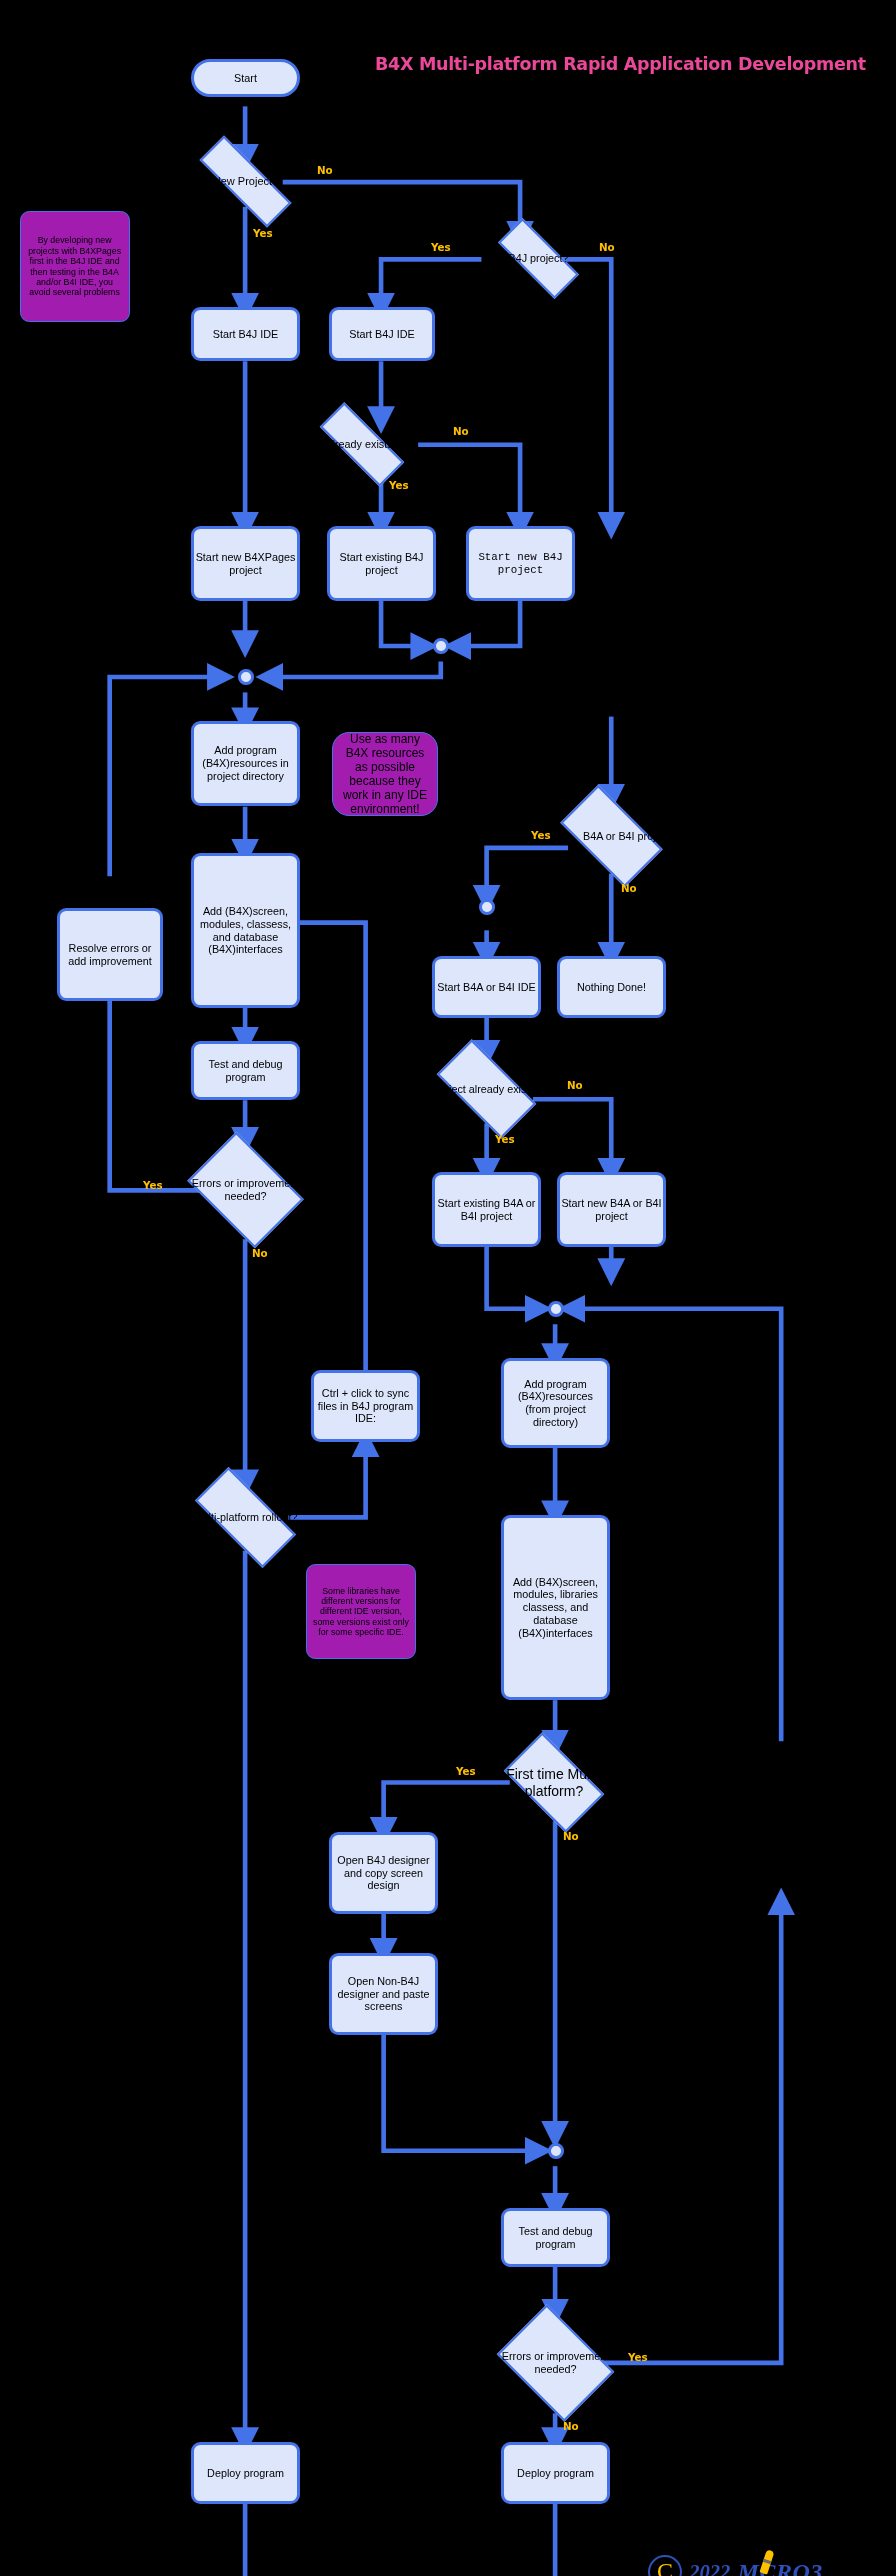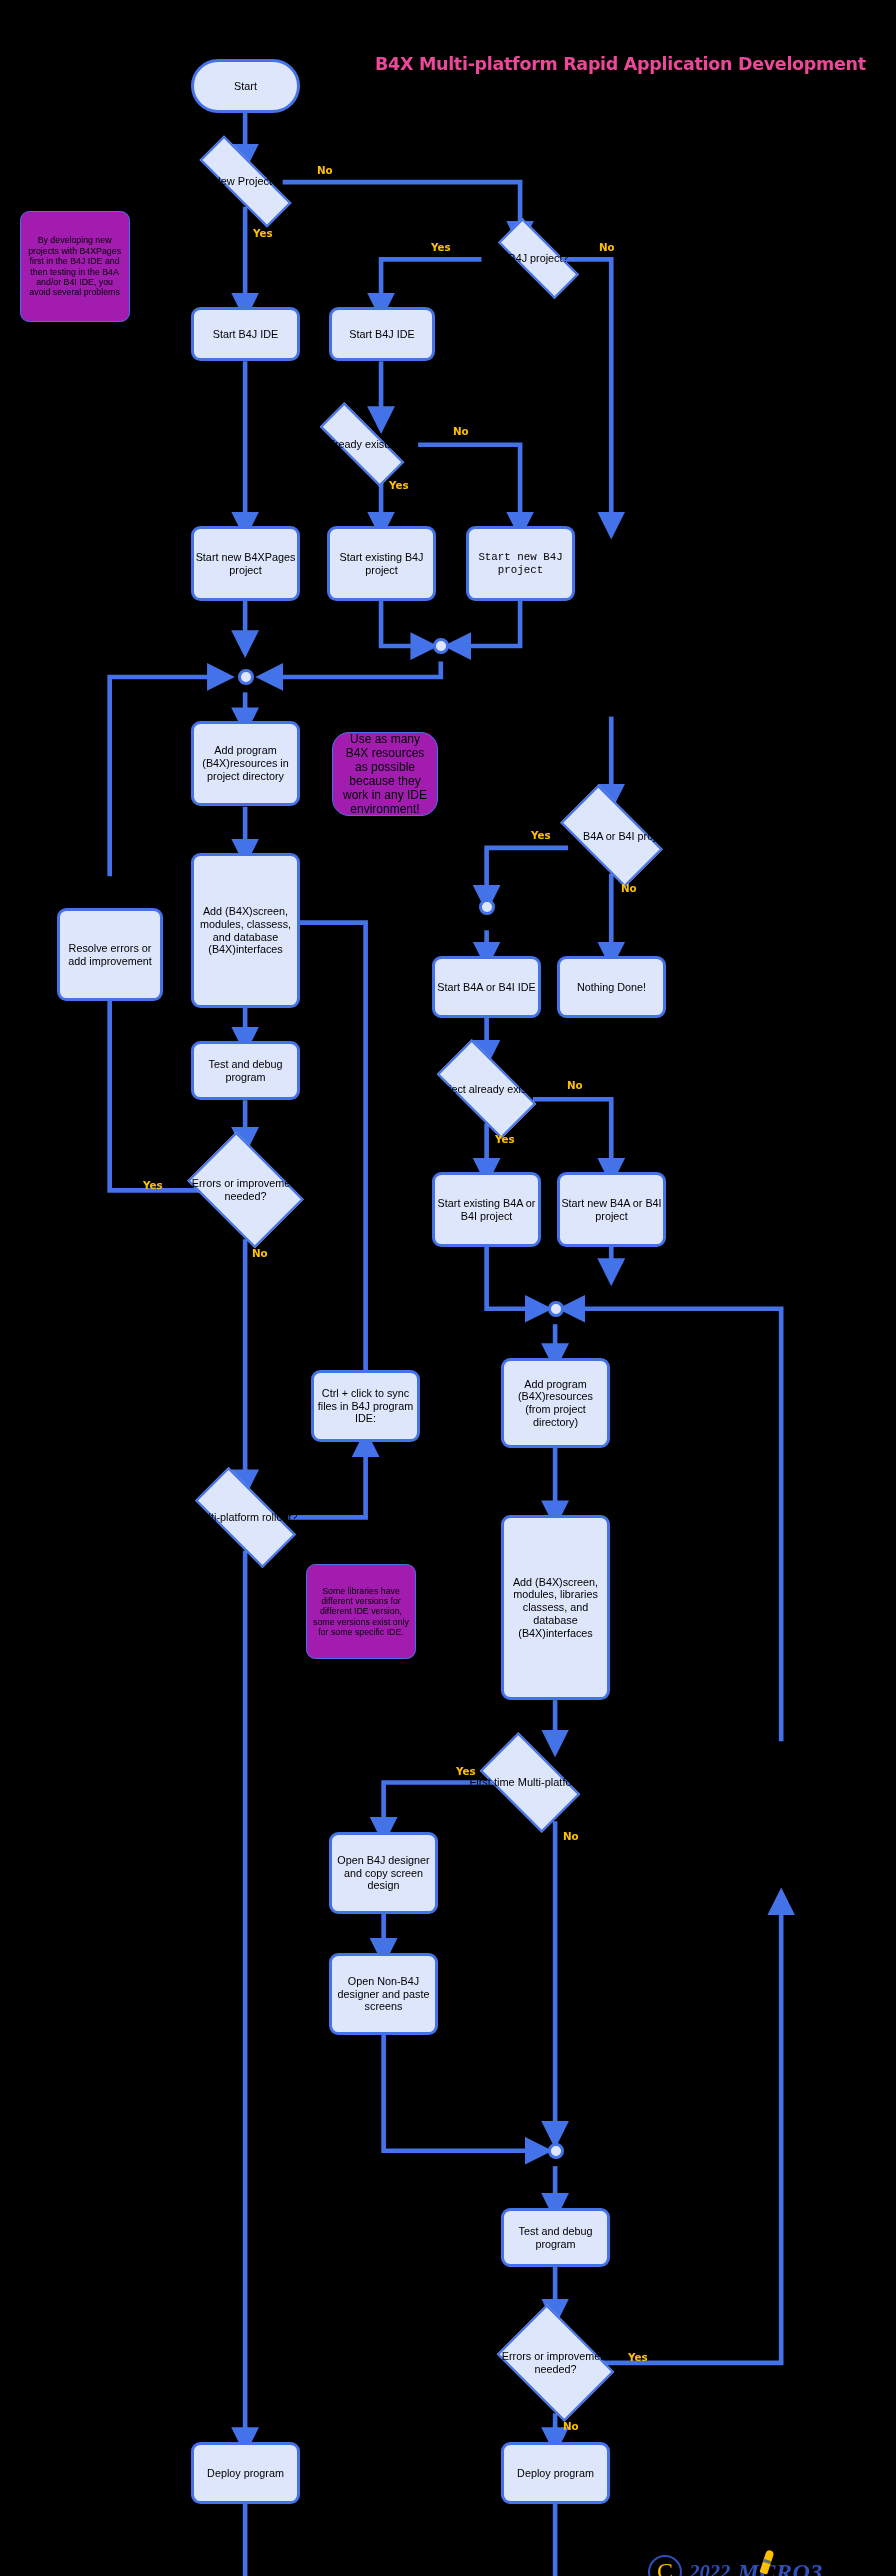--- a/index.html
+++ b/index.html
@@ -142,21 +142,21 @@
       <path d="M1078,4685 L1078,4740"></path>
 
       <path d="M476,4860 L476,5105 L735,5105"></path>
 
       <path d="M1078,4860 L1078,5105 L855,5105"></path>
     </g>
   </svg>
 
   <div class="title" style="left:375px;top:54px;">B4X Multi-platform Rapid Application Development</div>
 
-  <div class="node term" style="left:191px;top:59px;width:109px;height:54px;font-size:10.8px;">Start</div>
+  <div class="node term" style="left:191px;top:59px;width:109px;height:38px;font-size:10.8px;">Start</div>
 
   <div class="dec" style="left:178px;top:157px;width:135px;height:49px;font-size:11px;">
     <div class="dia"></div>
     <div class="lbl">New Project?</div>
   </div>
 
   <div class="node note" style="left:19.6px;top:211px;width:110px;height:111px;font-size:8.8px;padding:3.1px 5.2px;">By developing new projects with B4XPages first in the B4J IDE and then testing in the B4A and/or B4I IDE, you avoid several problems</div>
 
   <div class="dec" style="left:482px;top:234px;width:113px;height:49px;font-size:10.8px;">
     <div class="dia"></div>
@@ -224,21 +224,21 @@
 
   <div class="dec" style="left:178px;top:1484px;width:135px;height:67px;font-size:10.8px;">
     <div class="dia"></div>
     <div class="lbl">Multi-platform rollout?</div>
   </div>
 
   <div class="node note" style="left:306px;top:1564px;width:110px;height:95px;font-size:8.8px;padding:3.1px 5.2px;">Some libraries have different versions for different IDE version, some versions exist only for some specific IDE.</div>
 
   <div class="node proc" style="left:501px;top:1515px;width:109px;height:185px;font-size:10.8px;">Add (B4X)screen, modules, libraries classess, and database (B4X)interfaces</div>
 
-  <div class="dec" style="left:468px;top:1744px;width:124px;height:77px;font-size:11px;">
+  <div class="dec" style="left:492px;top:1744px;width:124px;height:77px;font-size:14px;">
     <div class="dia"></div>
     <div class="lbl">First time Multi-platform?</div>
   </div>
 
 
   <div class="node proc" style="left:329px;top:1832px;width:109px;height:82px;font-size:10.8px;">Open B4J designer and copy screen design</div>
 
   <div class="node proc" style="left:329px;top:1953px;width:109px;height:82px;font-size:10.8px;">Open Non-B4J designer and paste screens</div>
 
   <div class="junction" style="left:548px;top:2143px;"></div>

